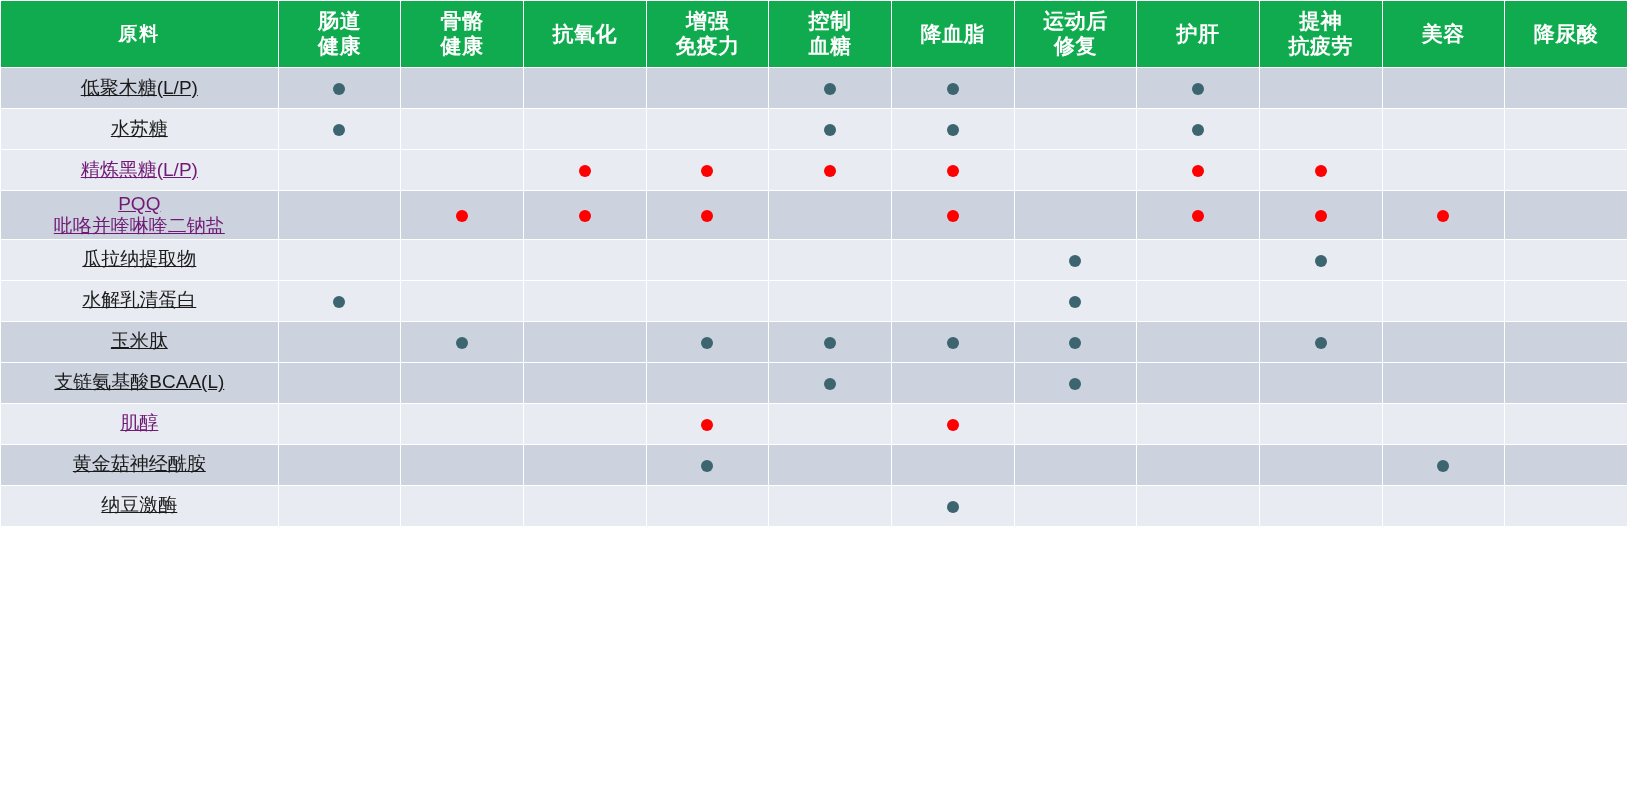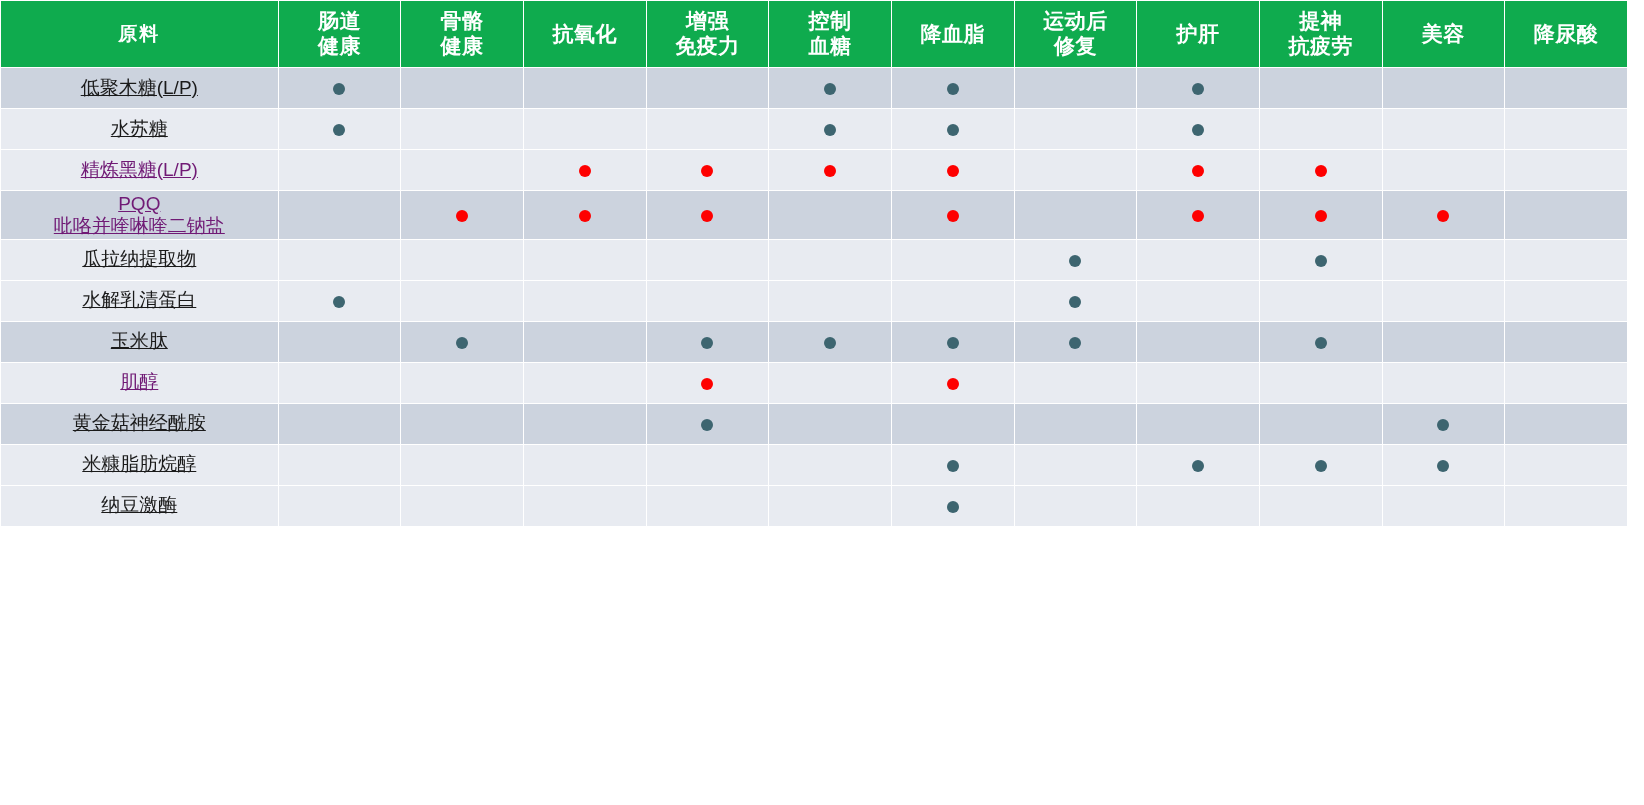--- a/index.html
+++ b/index.html
@@ -253,20 +253,36 @@
           <td></td>
           <td><span class="dot"></span></td>
           <td><span class="dot"></span></td>
           <td><span class="dot"></span></td>
           <td><span class="dot"></span></td>
           <td></td>
           <td><span class="dot"></span></td>
           <td></td>
           <td></td>
         </tr>
+        <tr class="odd">
+          <td class="rowname">
+            <span class="nm">支链氨基酸BCAA(L)</span>
+          </td>
+          <td></td>
+          <td></td>
+          <td></td>
+          <td></td>
+          <td><span class="dot"></span></td>
+          <td></td>
+          <td><span class="dot"></span></td>
+          <td></td>
+          <td></td>
+          <td></td>
+          <td></td>
+        </tr>
         <tr class="even">
           <td class="rowname red">
             <span class="nm">肌醇</span>
           </td>
           <td></td>
           <td></td>
           <td></td>
           <td><span class="dot red"></span></td>
           <td></td>
           <td><span class="dot red"></span></td>
@@ -282,36 +298,20 @@
           </td>
           <td></td>
           <td></td>
           <td></td>
           <td><span class="dot"></span></td>
           <td></td>
           <td></td>
           <td></td>
           <td></td>
           <td></td>
-          <td><span class="dot"></span></td>
-          <td></td>
-        </tr>
-        <tr class="even">
-          <td class="rowname">
-            <span class="nm">米糠脂肪烷醇</span>
-          </td>
-          <td></td>
-          <td></td>
-          <td></td>
-          <td></td>
-          <td></td>
-          <td><span class="dot"></span></td>
-          <td></td>
-          <td><span class="dot"></span></td>
-          <td><span class="dot"></span></td>
           <td><span class="dot"></span></td>
           <td></td>
         </tr>
         <tr class="even">
           <td class="rowname">
             <span class="nm">纳豆激酶</span>
           </td>
           <td></td>
           <td></td>
           <td></td>

